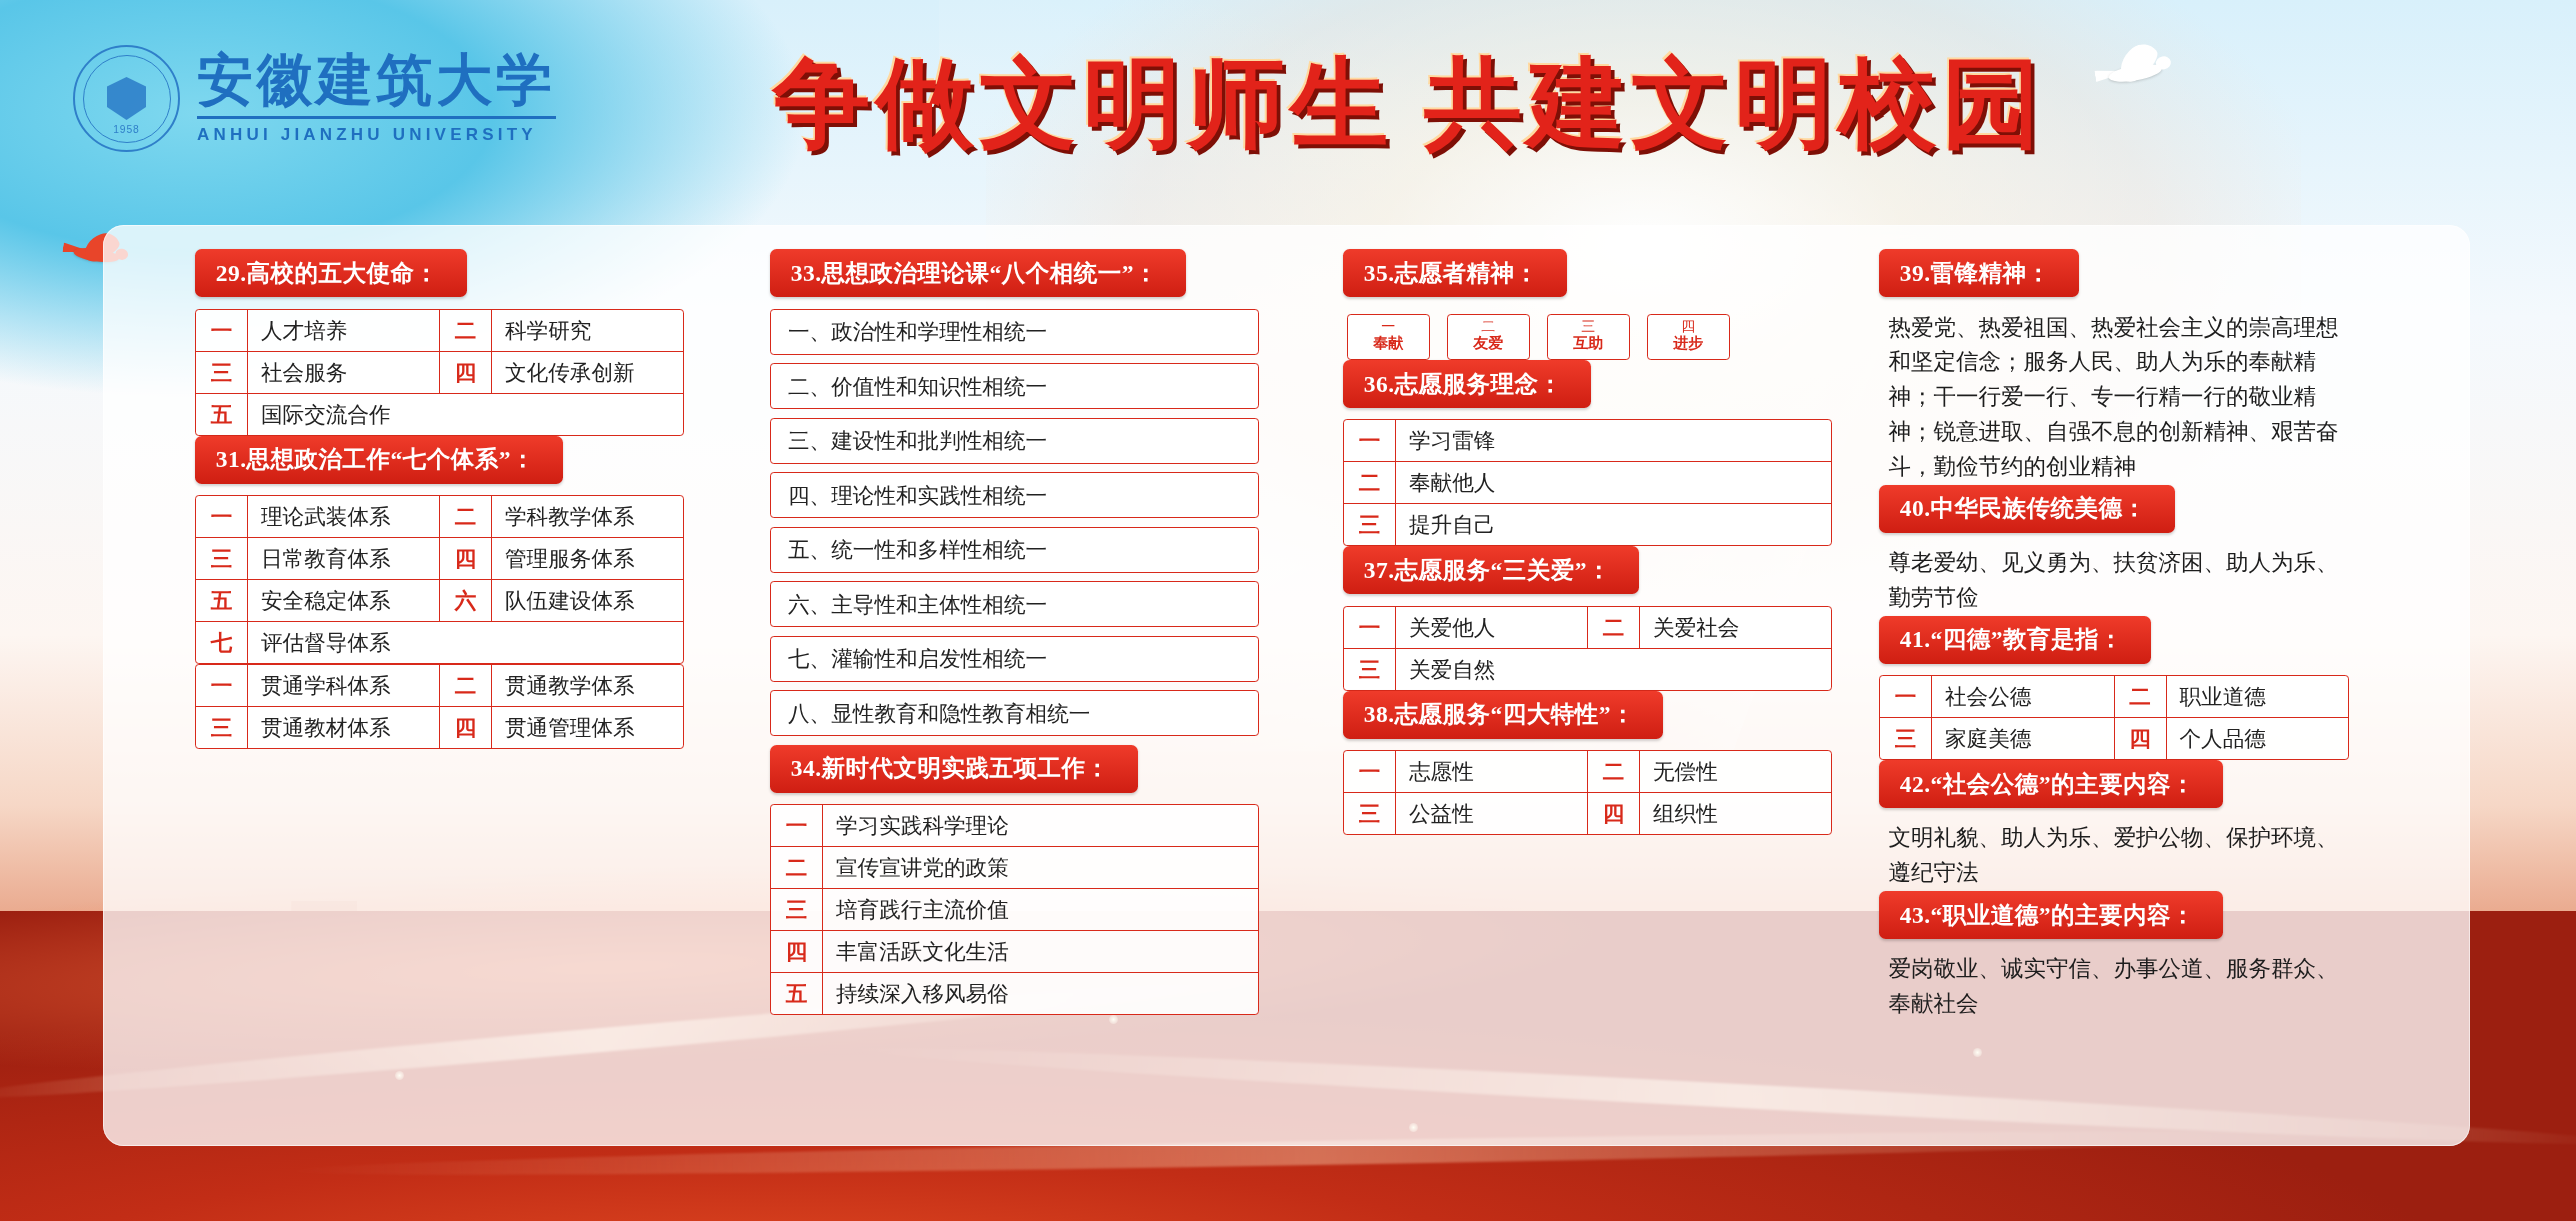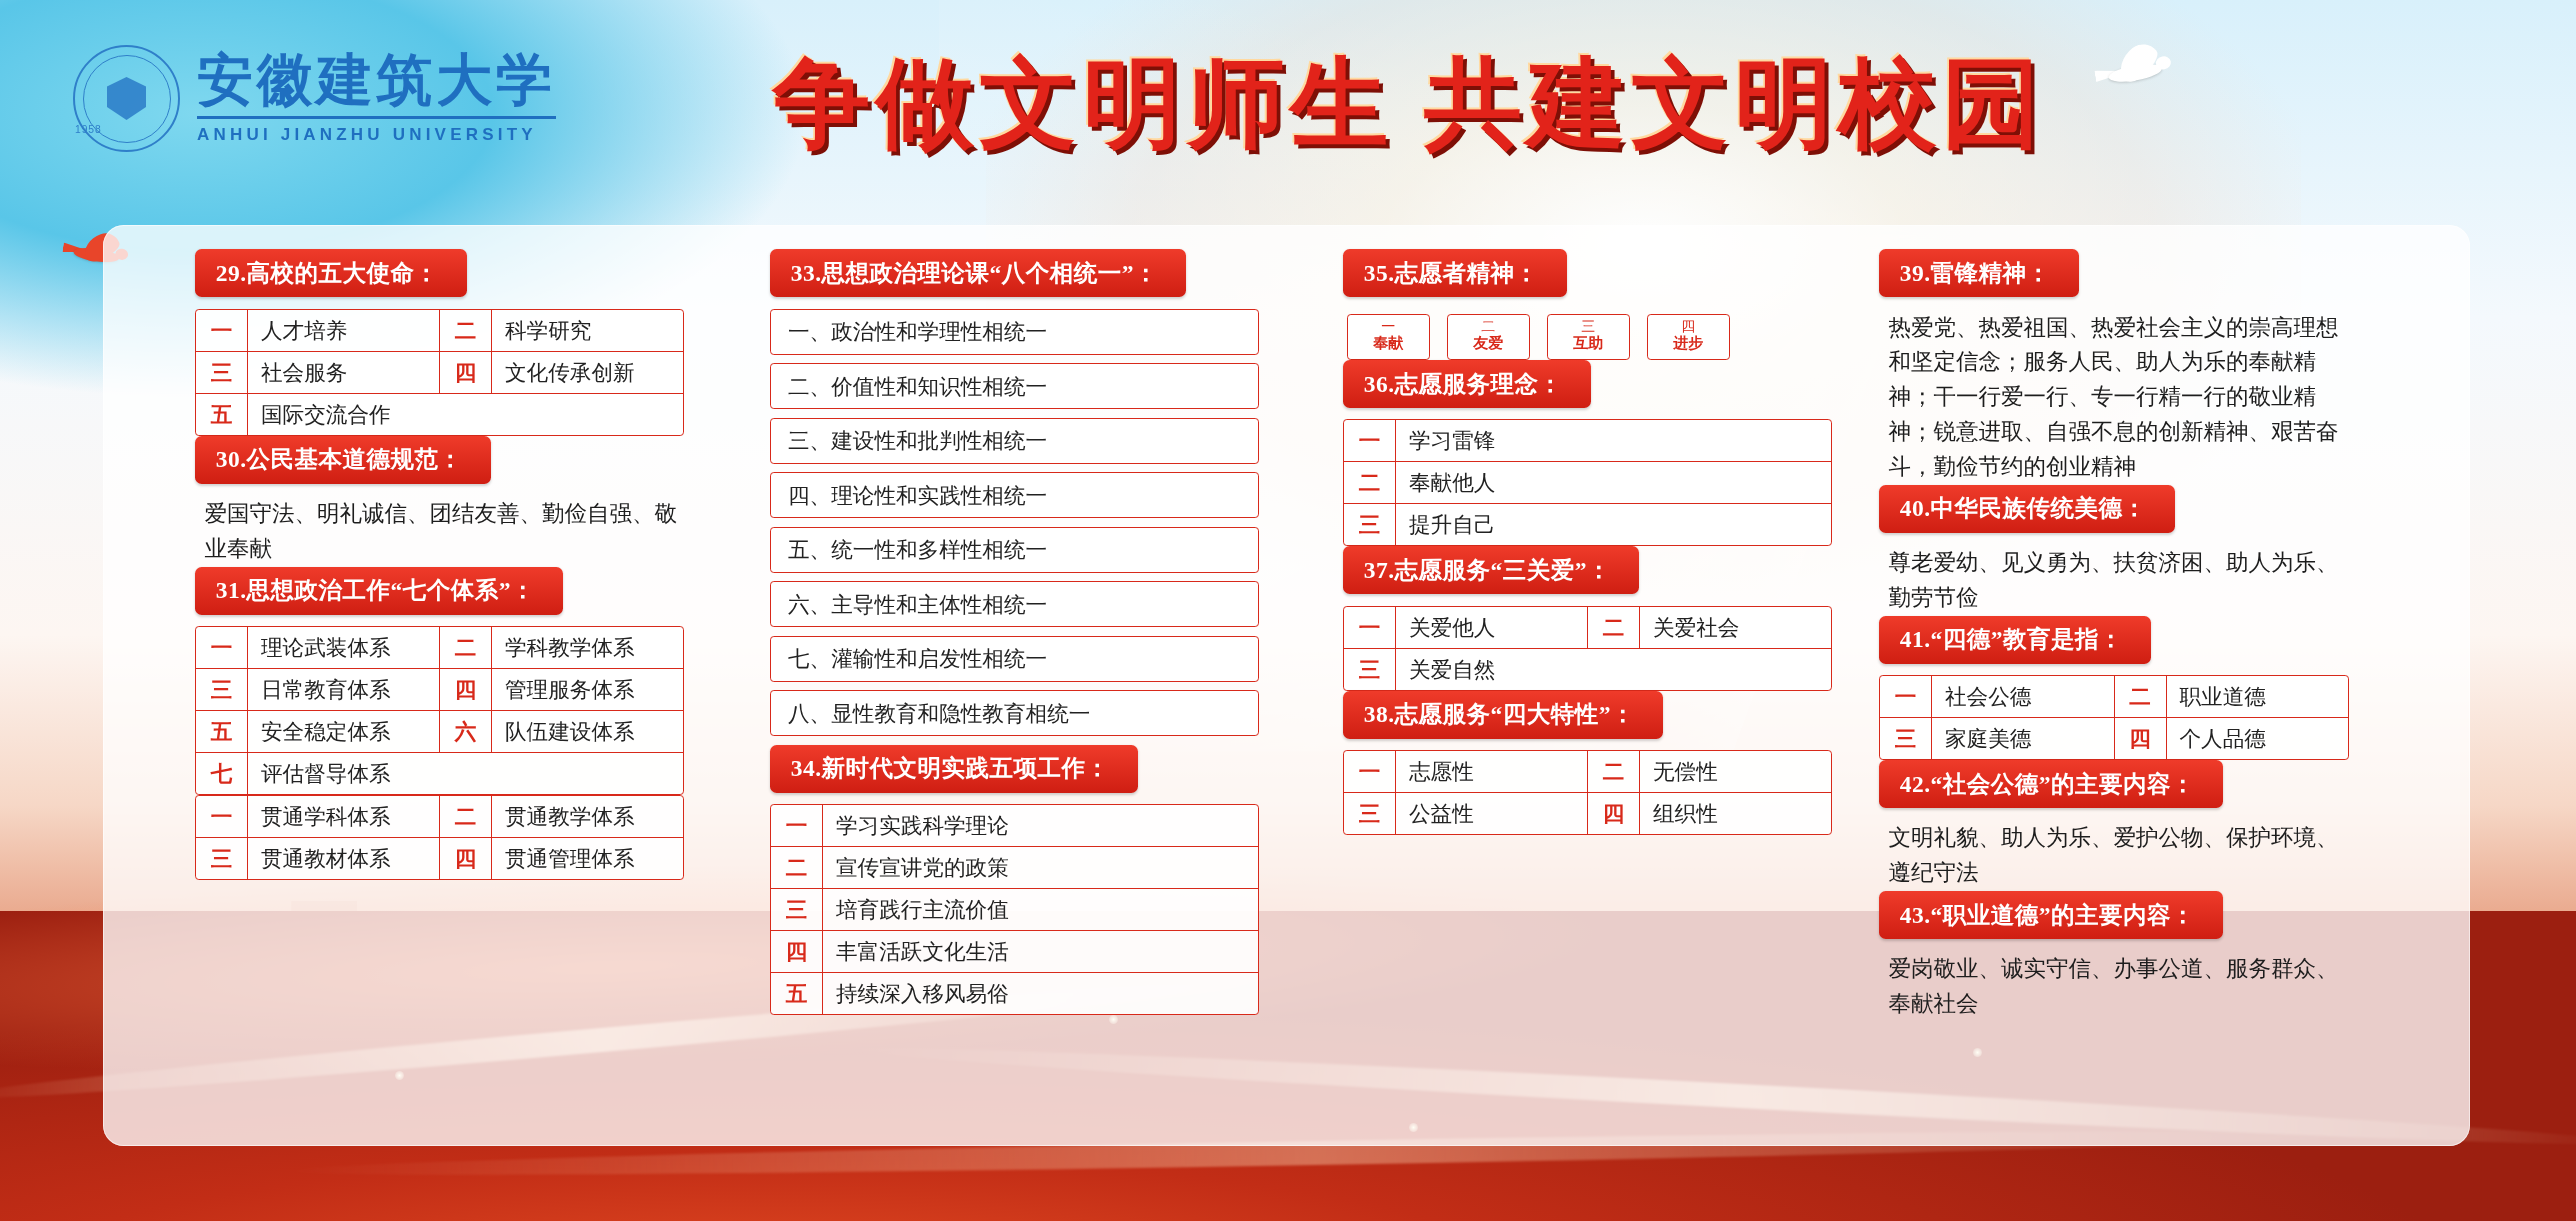--- a/index.html
+++ b/index.html
@@ -64,21 +64,21 @@
   }
   .logo-seal:before{
     content:"";position:absolute;left:7.5px;top:7.5px;right:7.5px;bottom:7.5px;
     border:0.9px solid #2f7fc9;border-radius:50%;
   }
   .logo-seal .shield{
     width:39px;height:43px;background:#2f7fc9;
     clip-path:polygon(50% 0,100% 22%,100% 70%,50% 100%,0 70%,0 22%);
     opacity:.9;
   }
-  .logo-seal .yr{position:absolute;bottom:15px;left:0;width:100%;text-align:left;font-size:10.3px;letter-spacing:0.9px;}
+  .logo-seal .yr{position:absolute;bottom:15px;left:0;width:100%;text-align:center;font-size:10.3px;letter-spacing:0.9px;}
   .logo-text{display:flex;flex-direction:column;gap:2px;}
   .logo-cn{font-family:"Liberation Serif","DejaVu Serif",serif;font-weight:700;font-size:56px;color:#1f6fc0;letter-spacing:3.8px;line-height:1;}
   .logo-en{font-size:17px;color:#1f6fc0;letter-spacing:4.2px;font-weight:700;}
   .logo-rule{height:2.8px;background:#1f6fc0;margin:5.6px 0 3.8px;}
 
   .title{
     position:absolute;left:695px;top:39px;width:1428px;
     text-align:center;font-family:"Liberation Serif","DejaVu Serif",serif;
     font-weight:700;font-size:98px;letter-spacing:5.6px;white-space:nowrap;
     color:#e2231a;
@@ -264,24 +264,20 @@
               <div class="row two">
                 <div class="cell half">
                   <div class="cell num">五</div>
                   <div class="cell txt">国际交流合作</div>
                 </div>
                 <div class="cell half" style="flex: 1 1 0%; border-left: none;"></div>
               </div>
             </div>
           </div>
           <div class="sec">
-            <div class="sec-head"><div class="pill">30.公民基本道德规范：</div></div>
-            <div class="para">爱国守法、明礼诚信、团结友善、勤俭自强、敬业奉献</div>
-          </div>
-          <div class="sec">
             <div class="sec-head"><div class="pill">31.思想政治工作“七个体系”：</div></div>
             <div class="rows">
               <div class="row two">
                 <div class="cell half">
                   <div class="cell num">一</div>
                   <div class="cell txt">理论武装体系</div>
                 </div>
                 <div class="cell half">
                   <div class="cell num">二</div>
                   <div class="cell txt">学科教学体系</div>

